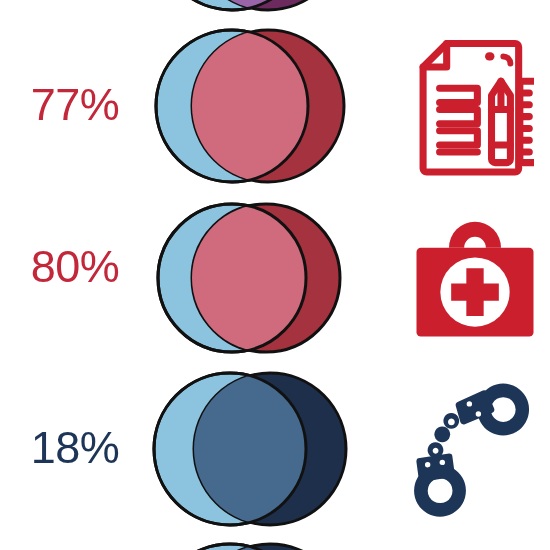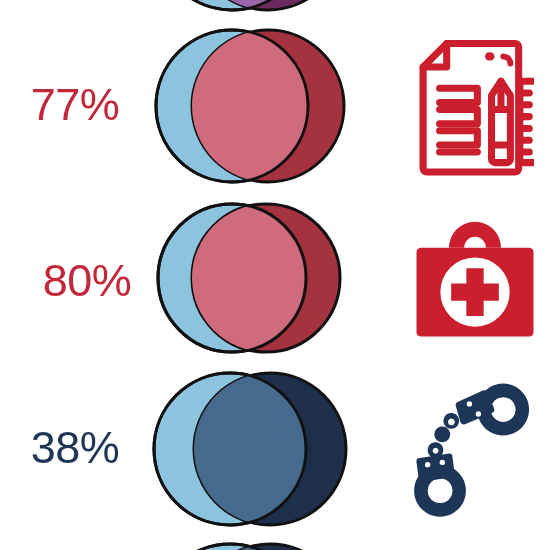--- a/index.html
+++ b/index.html
@@ -139,21 +139,21 @@
           <path d="M72 38 V62"></path>
 
           <path d="M88 38 H108 a0 0 0 0 1 0 0 V104 a3 3 0 0 1 -3 3 H91 a3 3 0 0 1 -3 -3 Z"></path>
           <path d="M88 48 h8 M88 58 h8 M88 68 h8 M88 78 h8 M88 88 h8 M88 98 h8"></path>
         </g>
       </svg>
     </div>
   </div>
 
   <div class="row" style="top:192px;">
-    <div class="pct" style="top:66px;color:#c2283a;margin-left:12px;">80%</div>
+    <div class="pct" style="top:52px;color:#c2283a;">80%</div>
 
     <div class="venn">
       <svg viewBox="0 0 204 172" xmlns="http://www.w3.org/2000/svg">
         <defs>
           <clipPath id="clipHealthL">
               <circle cx="84" cy="86" r="74"></circle>
             </clipPath>
         </defs>
         <circle cx="84" cy="86" r="74" fill="#8cc3de" stroke="#111111" stroke-width="3"></circle>
         <circle cx="118" cy="86" r="74" fill="#a5323f" stroke="#111111" stroke-width="3"></circle>
@@ -172,21 +172,21 @@
         <rect x="6" y="32" width="108" height="82" rx="4" fill="#cc1f2d"></rect>
 
         <circle cx="60" cy="73" r="32" fill="#ffffff"></circle>
 
         <path d="M52 51 h16 v14 h14 v16 h-14 v14 h-16 v-14 h-14 v-16 h14 Z" fill="#cc1f2d"></path>
       </svg>
     </div>
   </div>
 
   <div class="row" style="top:363px;">
-    <div class="pct" style="top:62px;color:#1d3557;">38%</div>
+    <div class="pct" style="top:62px;color:#1d3557;">18%</div>
 
     <div class="venn">
       <svg viewBox="0 0 204 172" xmlns="http://www.w3.org/2000/svg">
         <defs>
           <clipPath id="clipJusL">
               <circle cx="82" cy="86" r="76"></circle>
             </clipPath>
         </defs>
         <circle cx="82" cy="86" r="76" fill="#8cc3de" stroke="#111111" stroke-width="3"></circle>
         <circle cx="122" cy="86" r="76" fill="#1d2f4a" stroke="#111111" stroke-width="3"></circle>

